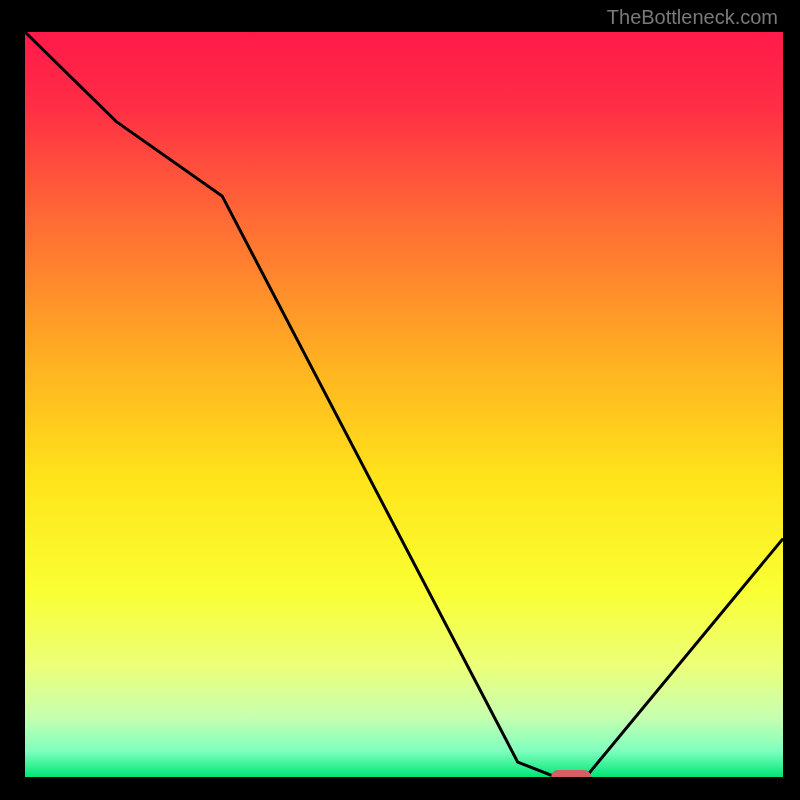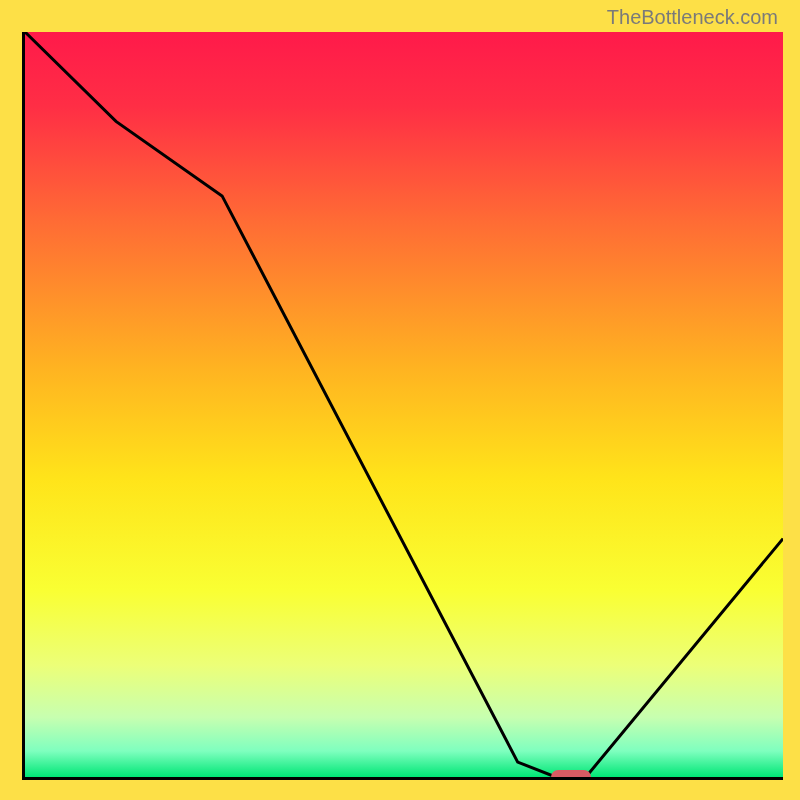--- a/index.html
+++ b/index.html
@@ -7,21 +7,21 @@
     padding: 0;
     width: 800px;
     height: 800px;
     position: relative;
     font-family: Arial, sans-serif;
   }
   .container {
     width: 800px;
     height: 800px;
     position: relative;
-    background: #fde047;
+    background: #000000;
   }
   .watermark {
     position: absolute;
     top: 6px;
     right: 22px;
     font-size: 20px;
     color: #7a7a7a;
     font-weight: 500;
     z-index: 10;
   }

